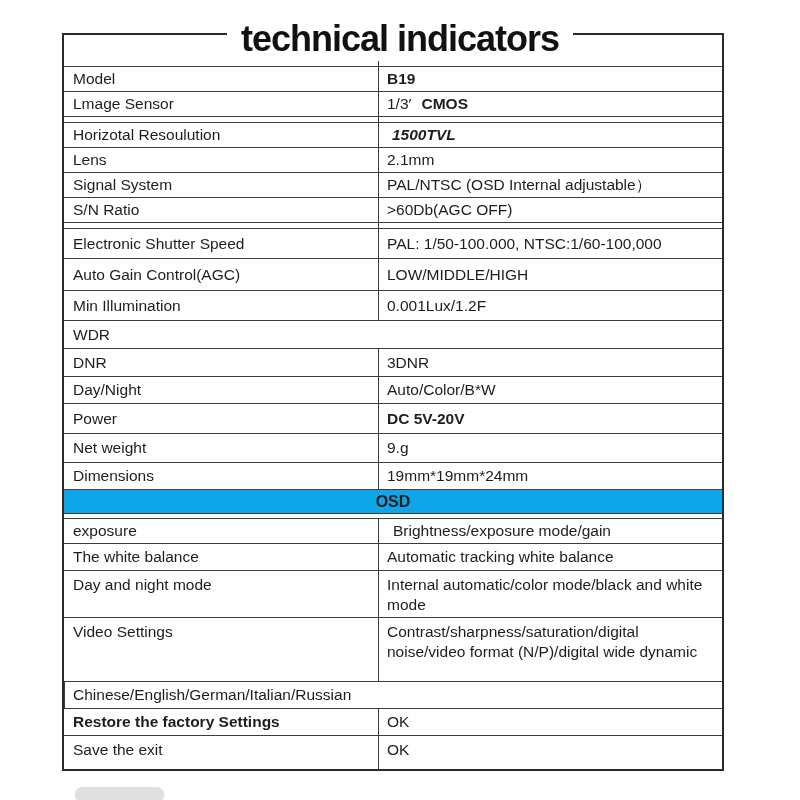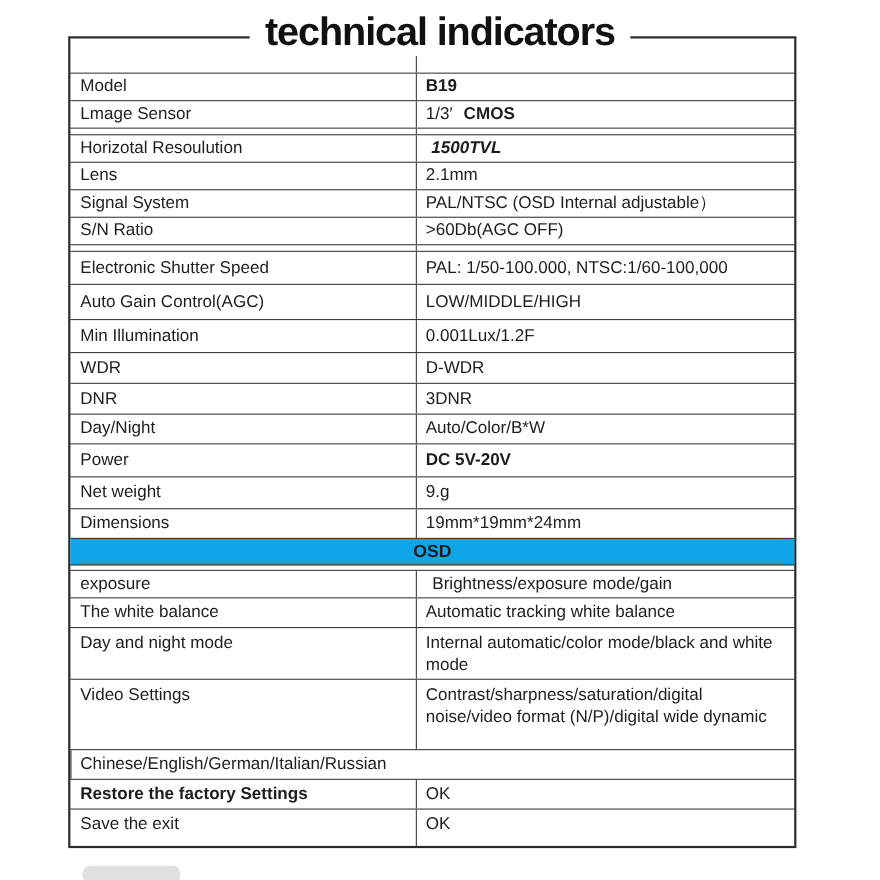--- a/index.html
+++ b/index.html
@@ -77,21 +77,21 @@
     align-items: center;
     font-weight: bold;
     font-size: 16px;
     border-top: 1.6px solid #3c3c3c;
     border-bottom: 1.6px solid #3c3c3c;
   }
   .osd-gap { min-height: 4px; border-top: none; }
   
   .title-wrap {
     position: absolute;
-    top: 7px;
+    top: 17px;
     left: 0;
     width: 800px;
     text-align: center;
     z-index: 5;
   }
   .title {
     display: inline-block;
     background: #ffffff;
     padding: 0 14px;
     font-size: 36px;
@@ -177,21 +177,20 @@
       <div class="cell value-cell">LOW/MIDDLE/HIGH</div>
     </div>
 
     <div class="row center" style="min-height:29px">
       <div class="cell label-cell">Min Illumination</div>
       <div class="cell value-cell">0.001Lux/1.2F</div>
     </div>
 
     <div class="row center" style="min-height:27px">
       <div class="cell label-cell">WDR</div>
-      <div class="cell value-cell">D-WDR</div>
     </div>
 
     <div class="row center" style="min-height:27px">
       <div class="cell label-cell">DNR</div>
       <div class="cell value-cell">3DNR</div>
     </div>
 
     <div class="row center" style="min-height:26px">
       <div class="cell label-cell">Day/Night</div>
       <div class="cell value-cell">Auto/Color/B*W</div>

